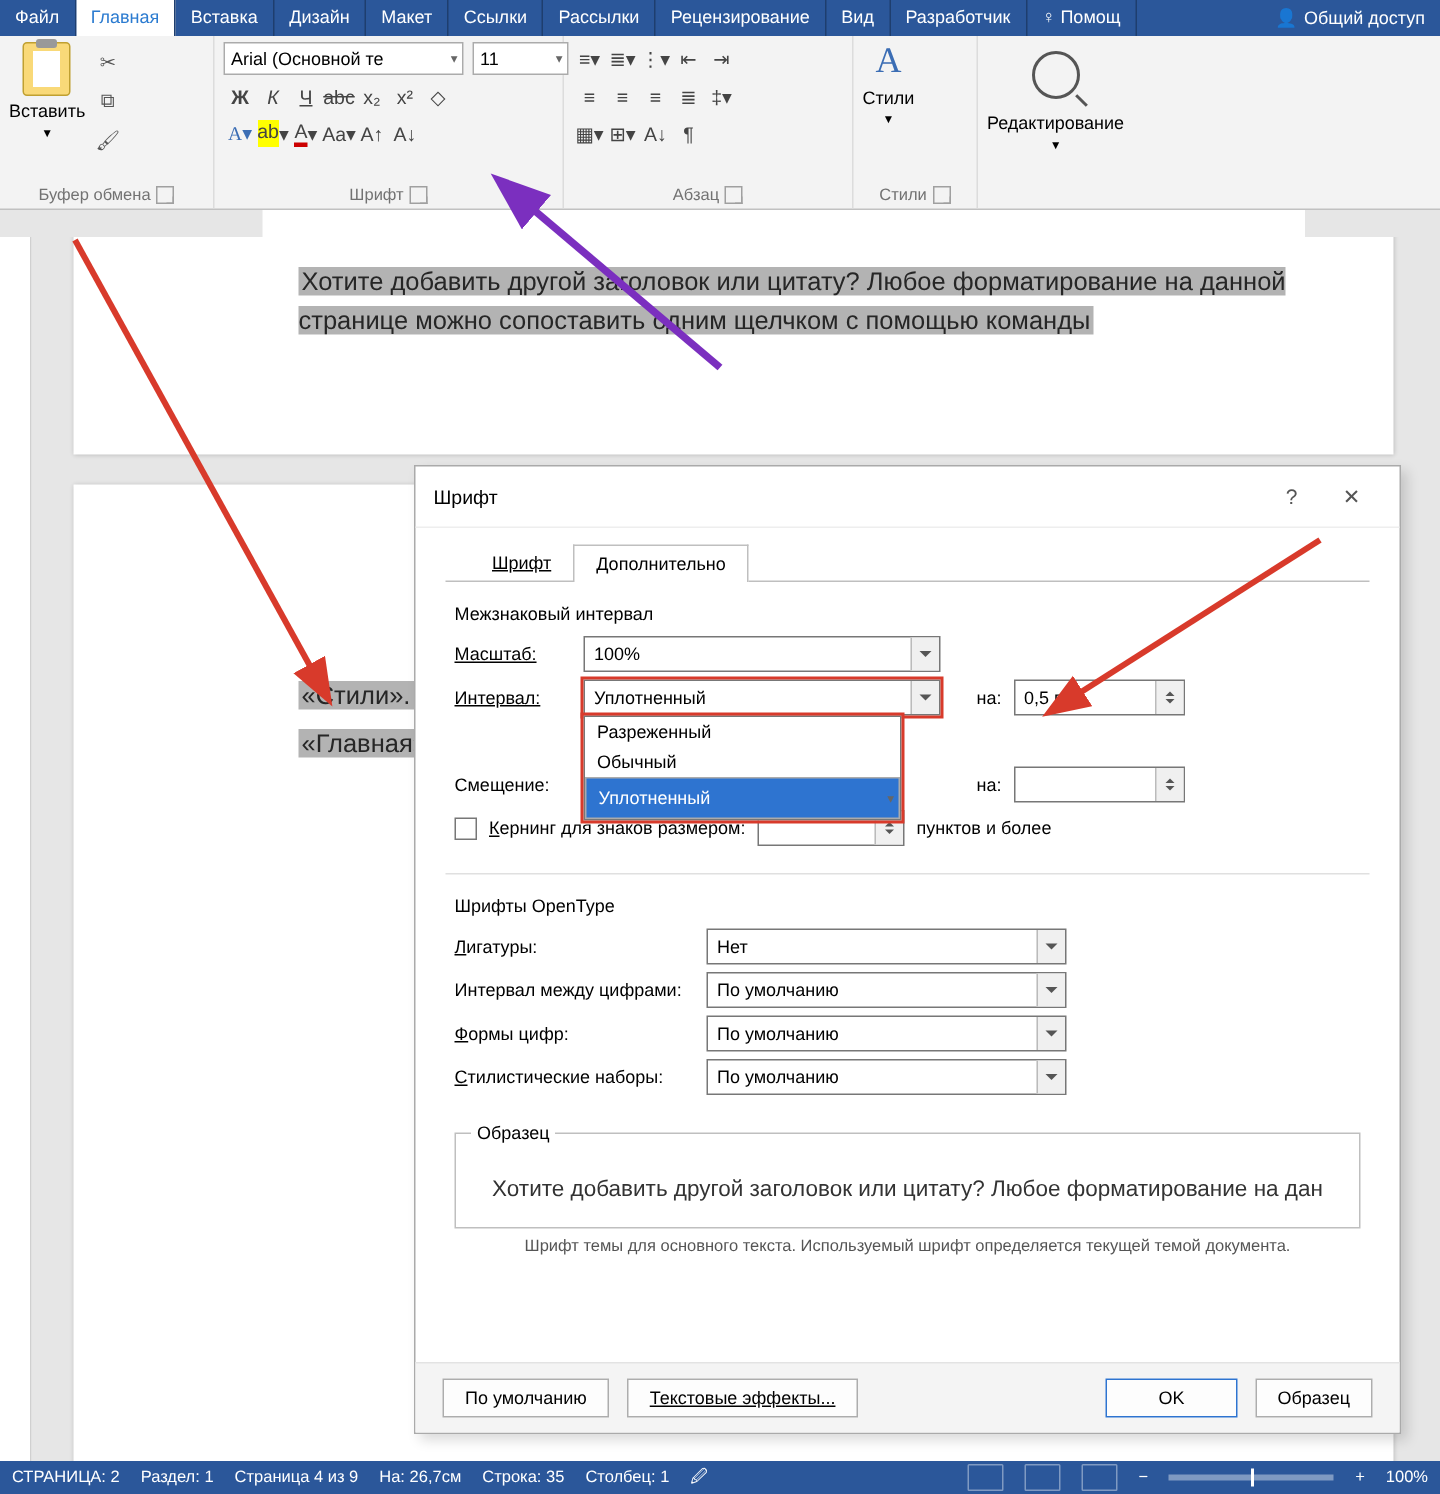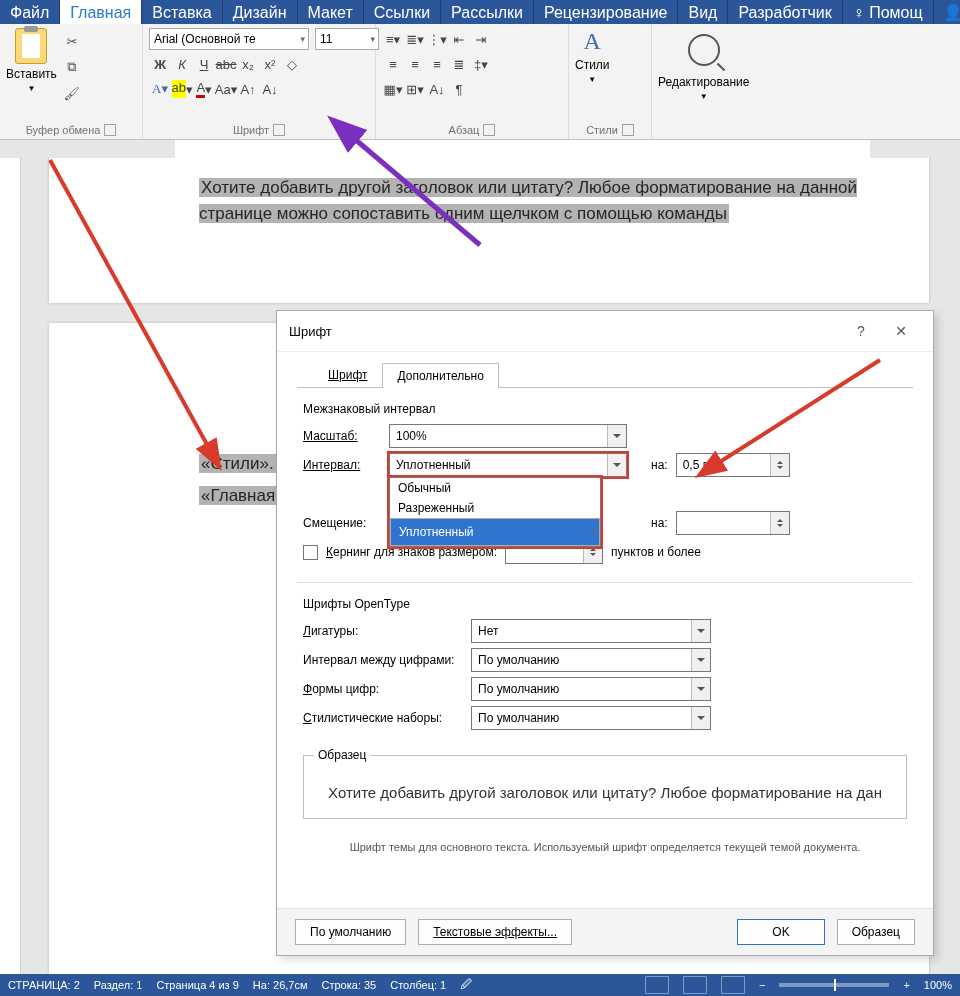--- a/index.html
+++ b/index.html
@@ -1,18 +1,18 @@
 <!DOCTYPE html>
 <html><head>
 <meta charset="utf-8">
 <style>
 html,body{margin:0;padding:0;font-family:"Segoe UI",Tahoma,sans-serif;font-size:12px;background:#fff;overflow:hidden}
 body{width:960px;height:996px;position:relative}
 
-.tabbar{height:24px;background:#2b579a;display:flex;color:#fff;font-size:16px;user-select:none}
+.tabbar{height:24px;background:#2b579a;display:flex;color:#fff;font-size:12px;user-select:none}
 .tab{padding:4px 10px;border-right:1px solid #1e3e6e;cursor:pointer;white-space:nowrap}
 .tab.file{background:#2b579a}
 .tab.active{background:#fff;color:#2b7bd0;font-weight:400}
 .tab.share{margin-left:auto;border-right:none;display:flex;align-items:center;gap:4px}
 
 .ribbon{height:115px;background:#f3f3f3;border-bottom:1px solid #c1c1c1;display:flex;position:relative}
 .grp{border-right:1px solid #dcdcdc;display:flex;flex-direction:column;justify-content:space-between;padding:4px 6px 0 6px}
 .grp .body{display:flex;gap:4px;align-items:flex-start;flex:1}
 .grp .label{font-size:11px;color:#727272;text-align:center;padding:3px 0;display:flex;align-items:center;justify-content:center;gap:4px}
 .launcher{width:10px;height:10px;border:1px solid #a0a0a0;position:relative}
@@ -67,21 +67,21 @@
 .spin .arrs::before{content:"";border:3px solid transparent;border-bottom-color:#555;margin-bottom:1px}
 .spin .arrs::after{content:"";border:3px solid transparent;border-top-color:#555;margin-top:1px}
 .cb{width:13px;height:13px;border:1px solid #777}
 .redbox{outline:2px solid #d83a2b;outline-offset:0}
 .dd-open{position:absolute;border:1px solid #777;background:#fff;z-index:5}
 .dd-open .opt{padding:3px 8px}
 .dd-open .opt.sel{background:#2e74d0;color:#fff}
 fieldset{border:1px solid #bfbfbf;padding:10px 10px 6px 10px;margin:8px 0 6px 0}
 legend{padding:0 4px}
 .preview{height:40px;display:flex;align-items:center;justify-content:center;font-size:15px;color:#333;overflow:hidden;white-space:nowrap}
-.note{font-size:11px;color:#555;text-align:center;margin-top:22px}
+.note{font-size:11px;color:#555;text-align:center;margin-top:6px}
 .dlg-buttons{position:absolute;left:0;right:0;bottom:0;height:46px;border-top:1px solid #e3e3e3;background:#f4f4f4;display:flex;align-items:center;padding:0 18px;gap:12px}
 .btn{height:24px;padding:0 14px;border:1px solid #adadad;background:#fdfdfd;display:flex;align-items:center;cursor:pointer}
 .btn.primary{border:1.5px solid #2e74d0;padding:0 34px}
 
 .status{position:absolute;left:0;right:0;bottom:0;height:22px;background:#2b579a;color:#fff;font-size:11px;display:flex;align-items:center;padding:0 8px;gap:14px}
 .status .spacer{flex:1}
 .status .vbtn{width:22px;height:16px;border:1px solid rgba(255,255,255,.4);border-radius:1px}
 .zoom-track{width:110px;height:4px;background:rgba(255,255,255,.4);position:relative}
 .zoom-track::before{content:"";position:absolute;left:50%;top:-4px;width:2px;height:12px;background:#fff}
 
@@ -267,22 +267,22 @@
             <span>Уплотненный</span>
             <span class="arr"></span>
           </div>
         <span style="margin-left:16px">на:</span>
         <div class="spin" style="width:86px">
             <span>0,5 пт</span>
             <span class="arrs"></span>
           </div>
 
         <div class="dd-open redbox" style="left:86px;top:24px;width:210px">
+          <div class="opt">Разреженный</div>
           <div class="opt">Обычный</div>
-          <div class="opt">Разреженный</div>
           <div class="opt sel">Уплотненный</div>
         </div>
       </div>
       <div class="row" style="margin-top:34px">
         <label><span>Смещение:</span></label>
         <div class="combo" style="width:208px;visibility:hidden"></div>
         <span style="margin-left:16px">на:</span>
         <div class="spin" style="width:86px">
             <span></span>
             <span class="arrs"></span>

